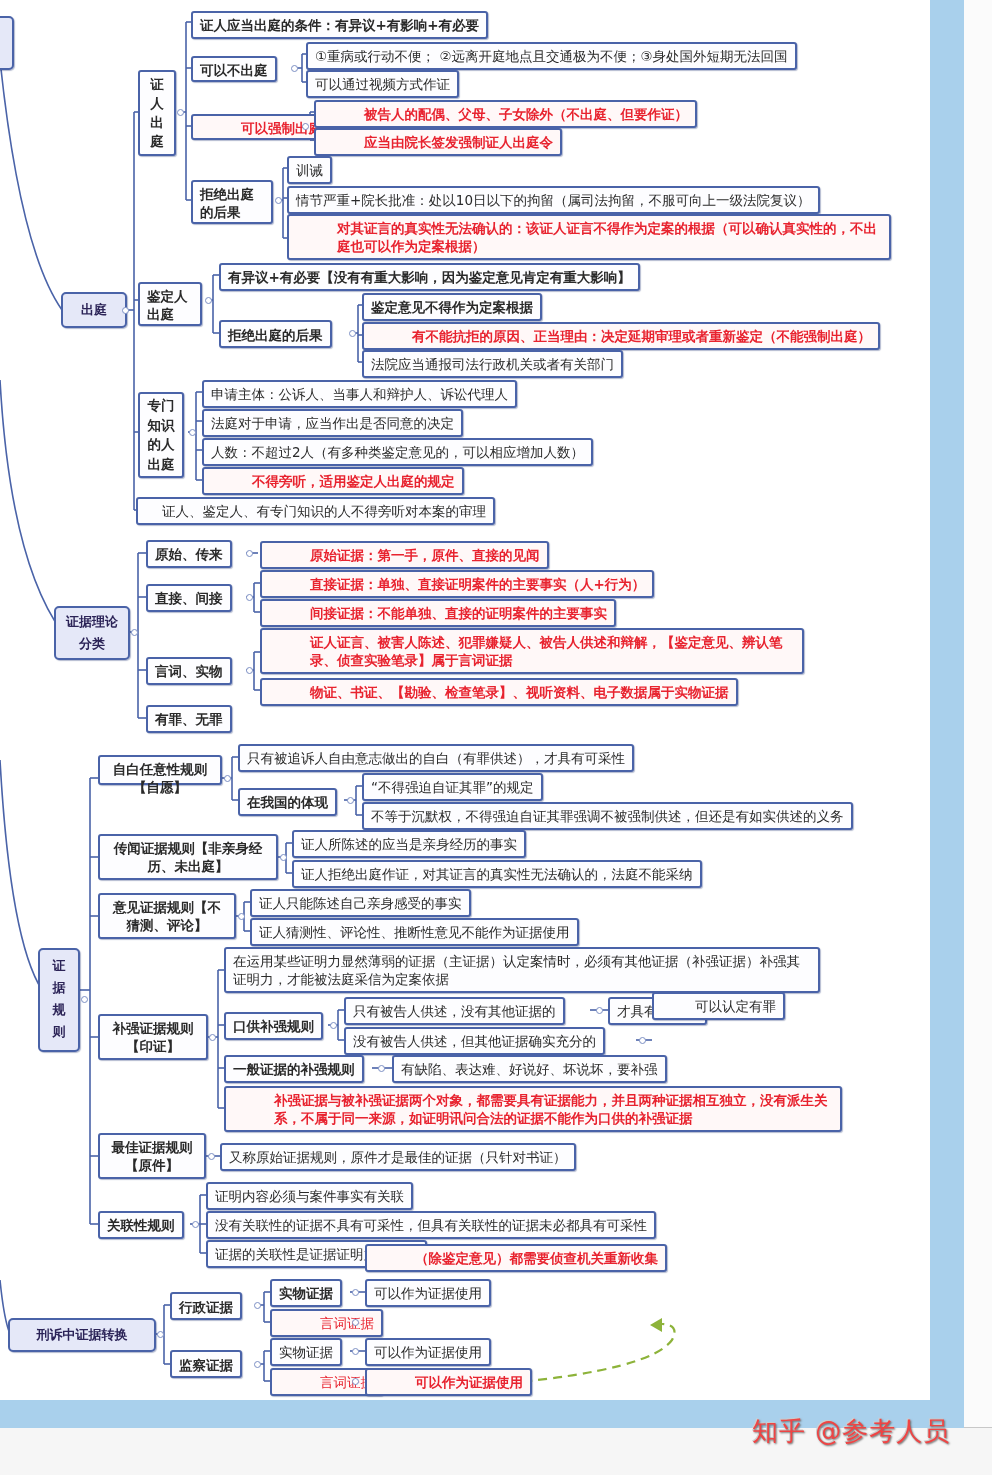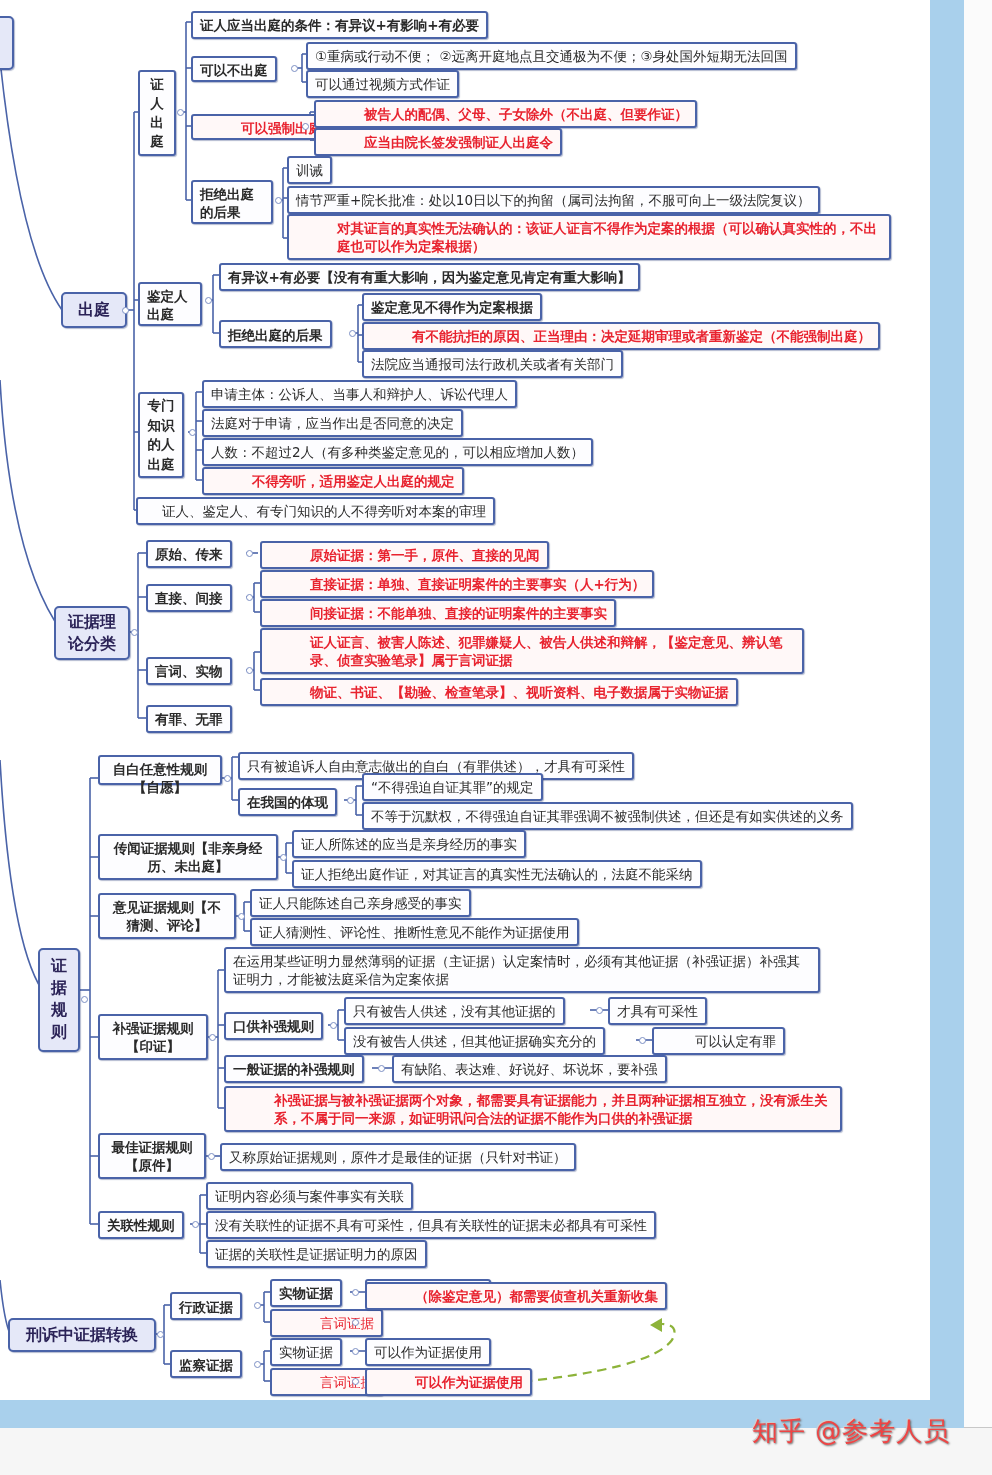--- a/index.html
+++ b/index.html
@@ -7,21 +7,21 @@
   .paper{position:absolute;left:0;top:0;width:930px;height:1408px;background:#ffffff;}
   .frame-right{position:absolute;left:930px;top:0;width:34px;height:1428px;background:#a9d0ec;}
   .frame-bottom{position:absolute;left:0;top:1400px;width:964px;height:28px;background:#a9d0ec;}
   .outside{position:absolute;left:964px;top:0;width:28px;height:1428px;background:#fbfbfb;}
   .footer{position:absolute;left:0;top:1428px;width:992px;height:47px;background:#f6f6f6;}
   .footer-line{position:absolute;left:964px;top:1427px;width:28px;height:1px;background:#c8c8c8;}
   .watermark{position:absolute;left:752px;top:1414px;font-size:26px;color:#ef4444;letter-spacing:1px;text-shadow:1px 1px 2px #6a6a6a,-1px -1px 0 #d0d0d0;}
   .node{position:absolute;box-sizing:border-box;border:2px solid #4a63a8;border-radius:3px;background:#fdfdff;color:#2a2a2a;font-size:13.5px;line-height:18px;padding:3px 7px;white-space:nowrap;box-shadow:1px 1px 1px rgba(40,60,120,0.35);}
   .node.b{font-weight:bold;}
   .node.red{color:#e8232f;font-weight:bold;background:#fff8f8;padding-left:48px;}
-  .node.hub{background:#e5e8f8;font-weight:bold;color:#2b2357;font-size:16px;border-radius:5px;text-align:center;}
+  .node.hub{background:#e5e8f8;font-weight:bold;color:#2b2357;font-size:13px;border-radius:5px;text-align:center;}
   .node.vert{text-align:center;white-space:normal;line-height:20px;font-weight:bold;}
   .node.wrap{white-space:normal;}
   .node.center{text-align:center;}
   svg.lines{position:absolute;left:0;top:0;}
   .dot{position:absolute;width:7px;height:7px;border:1.5px solid #7c8fc4;border-radius:50%;background:#fff;box-sizing:border-box;}
 </style>
 </head>
 <body>
 
 <div class="paper"></div>
@@ -202,58 +202,58 @@
 <div class="node red" style="left:260px;top:570px;">直接证据：单独、直接证明案件的主要事实（人+行为）</div>
 <div class="node red" style="left:260px;top:599px;">间接证据：不能单独、直接的证明案件的主要事实</div>
 <div class="node b" style="left:146px;top:657px;">言词、实物</div>
 <div class="node red wrap" style="left:260px;top:628px;width:544px;">证人证言、被害人陈述、犯罪嫌疑人、被告人供述和辩解，【鉴定意见、辨认笔录、侦查实验笔录】属于言词证据</div>
 <div class="node red" style="left:260px;top:678px;">物证、书证、【勘验、检查笔录】、视听资料、电子数据属于实物证据</div>
 <div class="node b" style="left:146px;top:705px;">有罪、无罪</div>
 
 <div class="node hub vert" style="left:38px;top:948px;width:42px;height:104px;line-height:22px;padding:5px 10px;">证据规则</div>
 
 <div class="node b wrap center" style="left:98px;top:755px;width:124px;height:30px;line-height:18px;">自白任意性规则【自愿】</div>
-<div class="node" style="left:238px;top:744px;margin-top:8px;">只有被追诉人自由意志做出的自白（有罪供述），才具有可采性</div>
+<div class="node" style="left:238px;top:744px;">只有被追诉人自由意志做出的自白（有罪供述），才具有可采性</div>
 <div class="node b" style="left:238px;top:788px;">在我国的体现</div>
 <div class="node" style="left:362px;top:773px;">“不得强迫自证其罪”的规定</div>
 <div class="node" style="left:362px;top:802px;">不等于沉默权，不得强迫自证其罪强调不被强制供述，但还是有如实供述的义务</div>
 
 <div class="node b wrap center" style="left:98px;top:834px;width:180px;height:46px;line-height:18px;">传闻证据规则【非亲身经历、未出庭】</div>
 <div class="node" style="left:292px;top:830px;">证人所陈述的应当是亲身经历的事实</div>
 <div class="node" style="left:292px;top:860px;">证人拒绝出庭作证，对其证言的真实性无法确认的，法庭不能采纳</div>
 
 <div class="node b wrap center" style="left:98px;top:893px;width:138px;height:46px;line-height:18px;">意见证据规则【不猜测、评论】</div>
 <div class="node" style="left:250px;top:889px;">证人只能陈述自己亲身感受的事实</div>
 <div class="node" style="left:250px;top:918px;">证人猜测性、评论性、推断性意见不能作为证据使用</div>
 
 <div class="node b wrap center" style="left:98px;top:1014px;width:110px;height:46px;line-height:18px;">补强证据规则【印证】</div>
 <div class="node wrap" style="left:224px;top:947px;width:596px;">在运用某些证明力显然薄弱的证据（主证据）认定案情时，必须有其他证据（补强证据）补强其证明力，才能被法庭采信为定案依据</div>
 <div class="node b" style="left:224px;top:1012px;">口供补强规则</div>
 <div class="node" style="left:344px;top:997px;">只有被告人供述，没有其他证据的</div>
 <div class="node" style="left:608px;top:997px;">才具有可采性</div>
 <div class="node" style="left:344px;top:1027px;">没有被告人供述，但其他证据确实充分的</div>
-<div class="node" style="left:652px;top:1027px;padding-left:41px;">可以认定有罪</div>
+<div class="node" style="left:652px;top:992px;padding-left:41px;">可以认定有罪</div>
 <div class="node b" style="left:224px;top:1055px;">一般证据的补强规则</div>
 <div class="node" style="left:392px;top:1055px;">有缺陷、表达难、好说好、坏说坏，要补强</div>
 <div class="node red wrap" style="left:224px;top:1086px;width:618px;">补强证据与被补强证据两个对象，都需要具有证据能力，并且两种证据相互独立，没有派生关系，不属于同一来源，如证明讯问合法的证据不能作为口供的补强证据</div>
 
 <div class="node b wrap center" style="left:98px;top:1133px;width:108px;height:46px;line-height:18px;">最佳证据规则【原件】</div>
 <div class="node" style="left:220px;top:1143px;">又称原始证据规则，原件才是最佳的证据（只针对书证）</div>
 
 <div class="node b" style="left:98px;top:1211px;">关联性规则</div>
 <div class="node" style="left:206px;top:1182px;">证明内容必须与案件事实有关联</div>
 <div class="node" style="left:206px;top:1211px;">没有关联性的证据不具有可采性，但具有关联性的证据未必都具有可采性</div>
 <div class="node" style="left:206px;top:1240px;">证据的关联性是证据证明力的原因</div>
 
 <div class="node hub" style="left:8px;top:1318px;width:148px;height:34px;line-height:24px;">刑诉中证据转换</div>
 <div class="node b" style="left:170px;top:1292px;height:28px;line-height:20px;">行政证据</div>
 <div class="node b" style="left:270px;top:1279px;">实物证据</div>
 <div class="node" style="left:365px;top:1279px;">可以作为证据使用</div>
 <div class="node red" style="left:270px;top:1309px;font-weight:normal;">言词证据</div>
-<div class="node red" style="left:365px;top:1282px;">（除鉴定意见）都需要侦查机关重新收集</div>
+<div class="node red" style="left:365px;top:1244px;">（除鉴定意见）都需要侦查机关重新收集</div>
 <div class="node b" style="left:170px;top:1350px;height:28px;line-height:20px;">监察证据</div>
 <div class="node" style="left:270px;top:1338px;">实物证据</div>
 <div class="node" style="left:365px;top:1338px;">可以作为证据使用</div>
 <div class="node red" style="left:270px;top:1368px;font-weight:normal;">言词证据</div>
 <div class="node red" style="left:365px;top:1368px;">可以作为证据使用</div>
 
 <div class="dot" style="left:122px;top:307px;"></div>
 <div class="dot" style="left:177px;top:109px;"></div>
 <div class="dot" style="left:291px;top:65px;"></div>
 <div class="dot" style="left:302px;top:123px;"></div>

